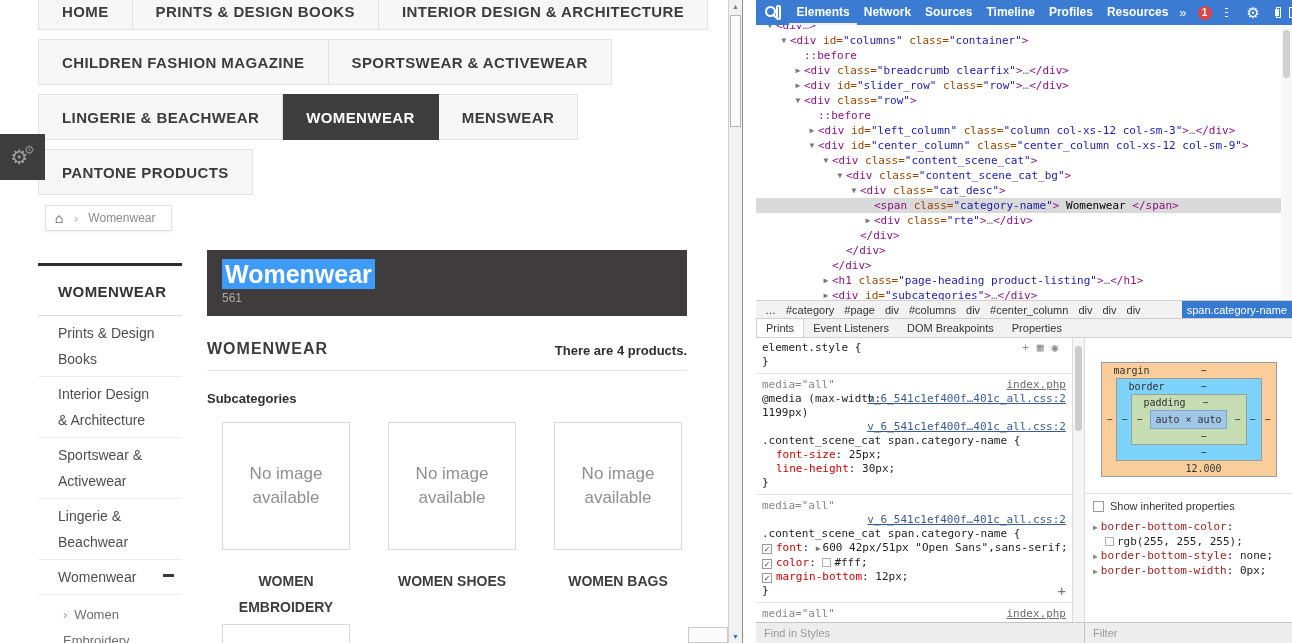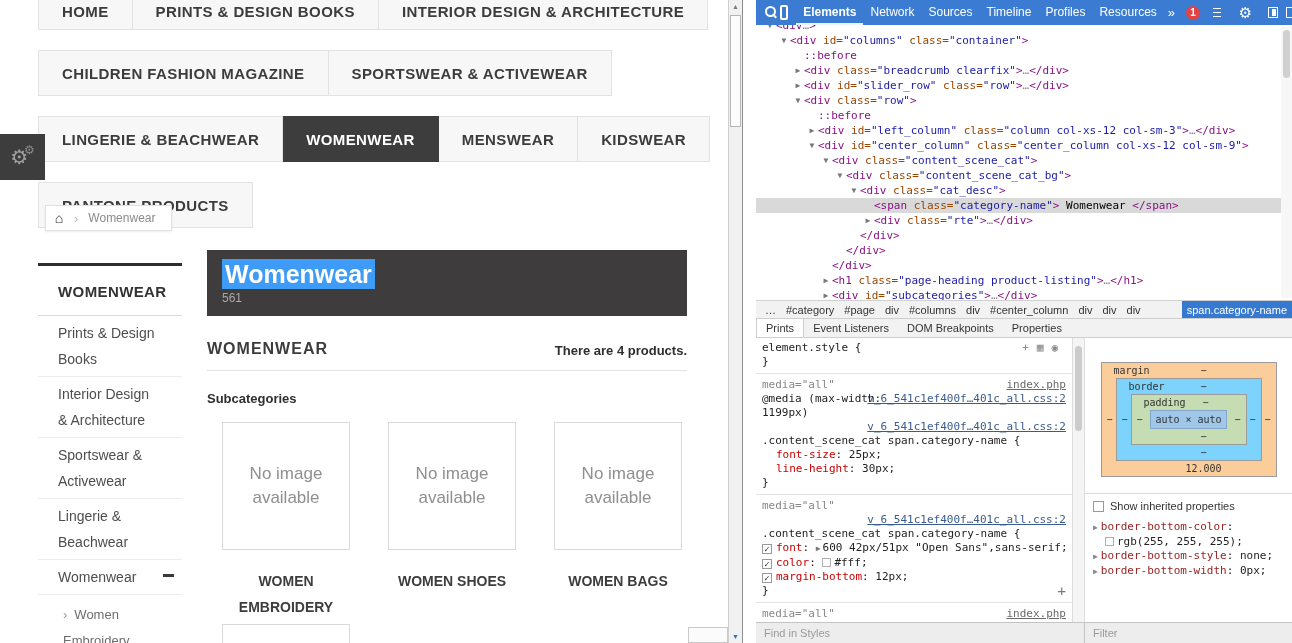--- a/index.html
+++ b/index.html
@@ -3,21 +3,21 @@
 <meta charset="utf-8">
 <style>
   * { margin:0; padding:0; box-sizing:border-box; }
   html,body { background:#fff; }
   body { font-family:"Liberation Sans", sans-serif; }
   #stage { position:relative; width:1292px; height:643px; overflow:hidden; background:#fff; }
 
   
   #site { position:absolute; left:0; top:0; width:728px; height:643px; overflow:hidden; background:#fff; }
   #top-nav { position:absolute; left:0; top:0; }
-  .nav-row { display:flex; margin-left:38px; margin-bottom:20px; }
+  .nav-row { display:flex; margin-left:38px; margin-bottom:9px; }
   .nav-tab { background:#f7f7f7; border:1px solid #e2e2e2; border-left-width:0; color:#3c3c3c;
              font-size:15px; font-weight:700; letter-spacing:.4px; padding:0 23px; height:46px;
              line-height:46px; white-space:nowrap; cursor:default; }
   .nav-row .nav-tab:first-child { border-left-width:1px; }
   .nav-row-0 .nav-tab { height:30px; line-height:24px; border-top-width:0; }
   .nav-tab.active { background:var(--active-nav,#3e3d3d); border-color:var(--active-nav,#3e3d3d); color:#fff; }
 
   #module-tab { position:absolute; left:0; top:134px; width:45px; height:46px; background:#3e3d3d;
                 display:flex; align-items:center; justify-content:center; }
   #module-tab .g1 { color:#9f9f9f; font-size:20px; line-height:20px; }
@@ -60,21 +60,21 @@
   #site-scrollbar .up   { position:absolute; top:3px; left:0; right:0; text-align:center; font-size:7px; color:#7a7a7a; }
   #site-scrollbar .thumb{ position:absolute; left:1px; right:1px; top:15px; height:112px; background:#fcfcfc; border:1px solid #b5b5b5; }
   #site-scrollbar .down { position:absolute; bottom:3px; left:0; right:0; text-align:center; font-size:7px; color:#2f6fce; }
   #scroll-corner { position:absolute; left:688px; top:627px; width:40px; height:16px; background:#fbfbfb; border:1px solid #c9c9c9; }
   #divider { position:absolute; left:742px; top:0; width:14px; height:643px; background:#fff; border-left:1px solid #8d8d8d; cursor:col-resize; }
 
   
   #devtools { position:absolute; left:756px; top:0; width:536px; height:643px; background:#fff; }
   #dt-toolbar { height:25px; background:var(--devtools-toolbar,#3b7cd2); color:#fff; display:flex; align-items:center;
                 padding:12px 5px; overflow:hidden; }
-  .dt-tab { padding:0 7px; font-size:12px; line-height:25px; white-space:nowrap; }
+  .dt-tab { padding:0 7px; font-size:12px; line-height:25px; white-space:nowrap;font-weight:bold; }
   .dt-tab.active { font-weight:700; box-shadow:inset 0 -2px 0 rgba(255,255,255,.9); }
   .ovf { font-size:13px; margin:0 4px; }
   .sp { flex:1; }
   .icon-mag { position:relative; width:15px; height:15px; margin:0 4px 0 2px; }
   .icon-mag::before { content:""; position:absolute; left:2px; top:1px; width:7px; height:7px; border:2px solid #fff; border-radius:50%; }
   .icon-mag::after  { content:""; position:absolute; left:9px; top:10px; width:5px; height:2px; background:#fff; transform:rotate(45deg); }
   .icon-device { width:10px; height:15px; border:2px solid #fff; border-radius:2px; margin:0 8px 0 4px; }
   .err-badge { display:inline-flex; align-items:center; justify-content:center; min-width:14px; height:14px;
                border-radius:8px; background:var(--error-red,#e04343); color:#fff; font-size:10px; font-weight:700;
                padding:0 3px; margin:0 7px; }
@@ -169,21 +169,20 @@
           <div class="nav-tab">INTERIOR DESIGN &amp; ARCHITECTURE</div>
         </div>
         <div class="nav-row nav-row-1">
           <div class="nav-tab">CHILDREN FASHION MAGAZINE</div>
           <div class="nav-tab">SPORTSWEAR &amp; ACTIVEWEAR</div>
         </div>
         <div class="nav-row nav-row-2">
           <div class="nav-tab">LINGERIE &amp; BEACHWEAR</div>
           <div class="nav-tab active">WOMENWEAR</div>
           <div class="nav-tab">MENSWEAR</div>
-          <div class="nav-tab">KIDSWEAR</div>
         </div>
         <div class="nav-row nav-row-3">
           <div class="nav-tab">PANTONE PRODUCTS</div>
         </div>
       </nav>
 
     <div id="module-tab">
       <span class="g1">⚙</span>
       <span class="g2">⚙</span>
     </div>

